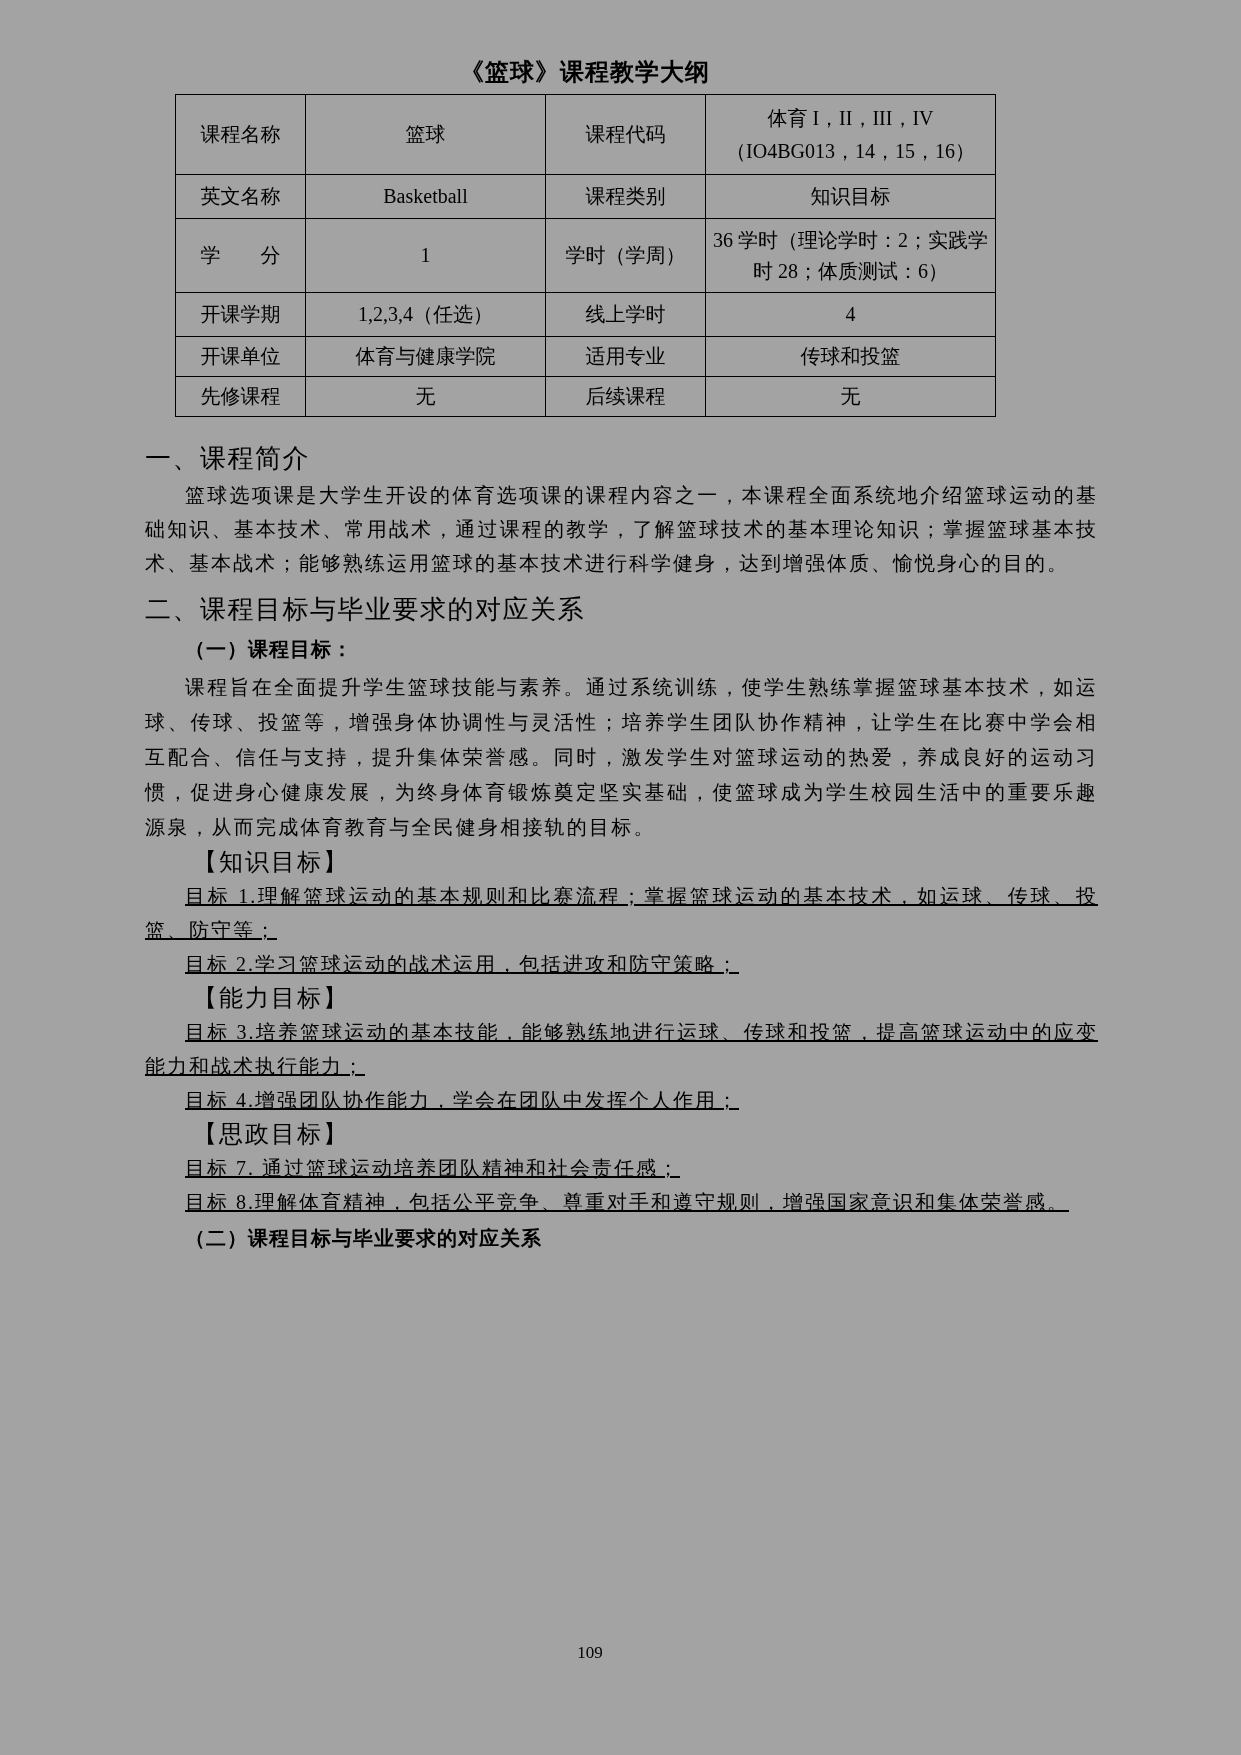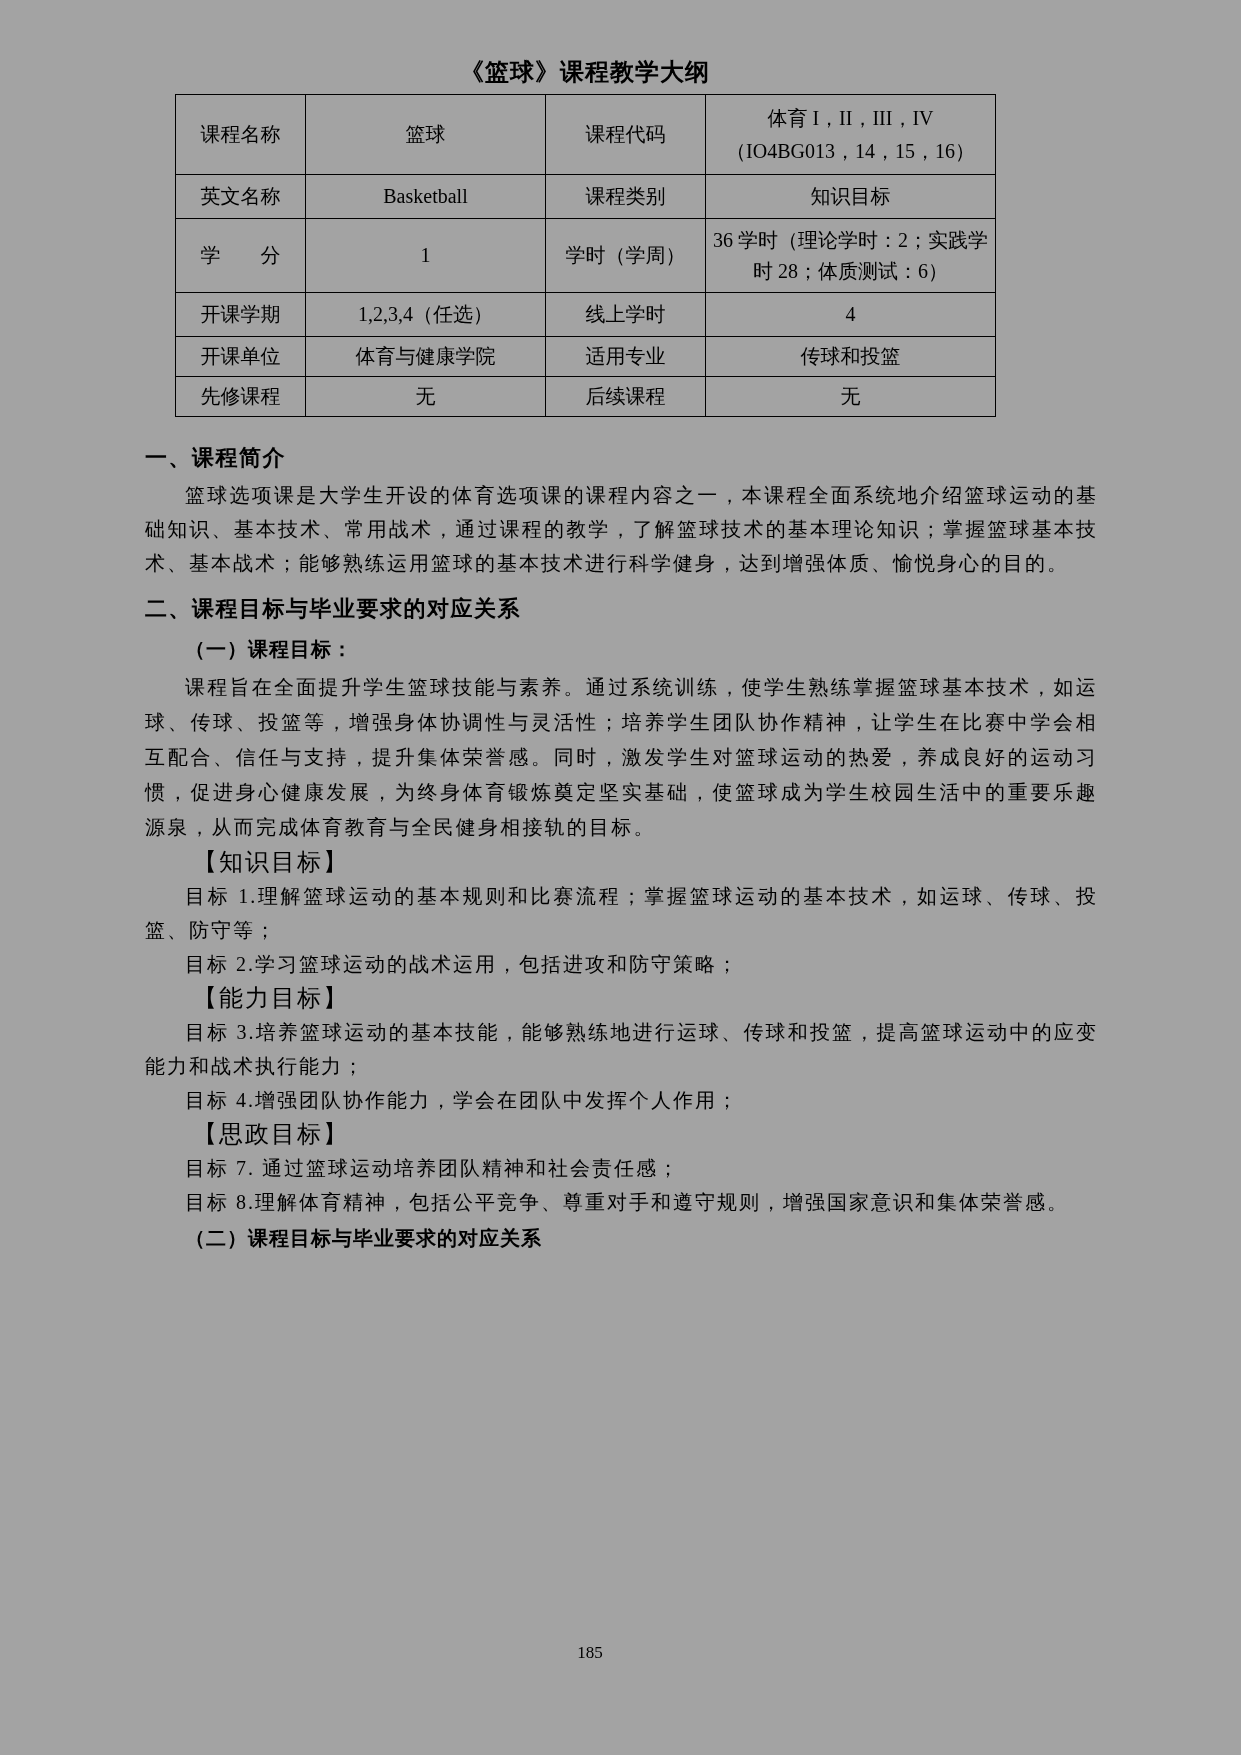--- a/index.html
+++ b/index.html
@@ -40,22 +40,22 @@
   }
   td.cell-left {
     text-align: left;
     padding-left: 10px;
     padding-right: 6px;
     line-height: 31px;
   }
   td.cell-prewrap { white-space: pre-line; line-height: 33px; }
   .h1 {
     font-family: "Liberation Sans", sans-serif;
-    font-weight: bold;
-    font-size: 22px;
+    font-weight: normal;
+    font-size: 26px;
     letter-spacing: 1.5px;
     margin: 26px 0 0 0;
     line-height: 30px;
   }
   .h2sub {
     font-family: "Liberation Sans", sans-serif;
     font-weight: bold;
     font-size: 20px;
     letter-spacing: 1px;
     text-indent: 2em;
@@ -85,20 +85,21 @@
     letter-spacing: 2px;
     margin: 0;
   }
   .goal-item {
     font-size: 20px;
     line-height: 34px;
     text-align: justify;
     text-indent: 2em;
     letter-spacing: 2px;
     margin: 0;
+    text-decoration: underline;
   }
   .page-number {
     position: absolute;
     left: 0;
     width: 1180px;
     bottom: 92px;
     text-align: center;
     font-size: 17px;
   }
 </style>
@@ -181,14 +182,14 @@
     <div class="goal-group">
       <p class="goal-title">【思政目标】</p>
       <p class="goal-item">目标 7. 通过篮球运动培养团队精神和社会责任感；</p>
       <p class="goal-item">目标 8.理解体育精神，包括公平竞争、尊重对手和遵守规则，增强国家意识和集体荣誉感。</p>
     </div>
 
     <div class="h2sub" style="margin-top:4px">（二）课程目标与毕业要求的对应关系</div>
 
   </div>
 
-  <div class="page-number">185</div>
+  <div class="page-number">109</div>
 </div>
 
 </body></html>

